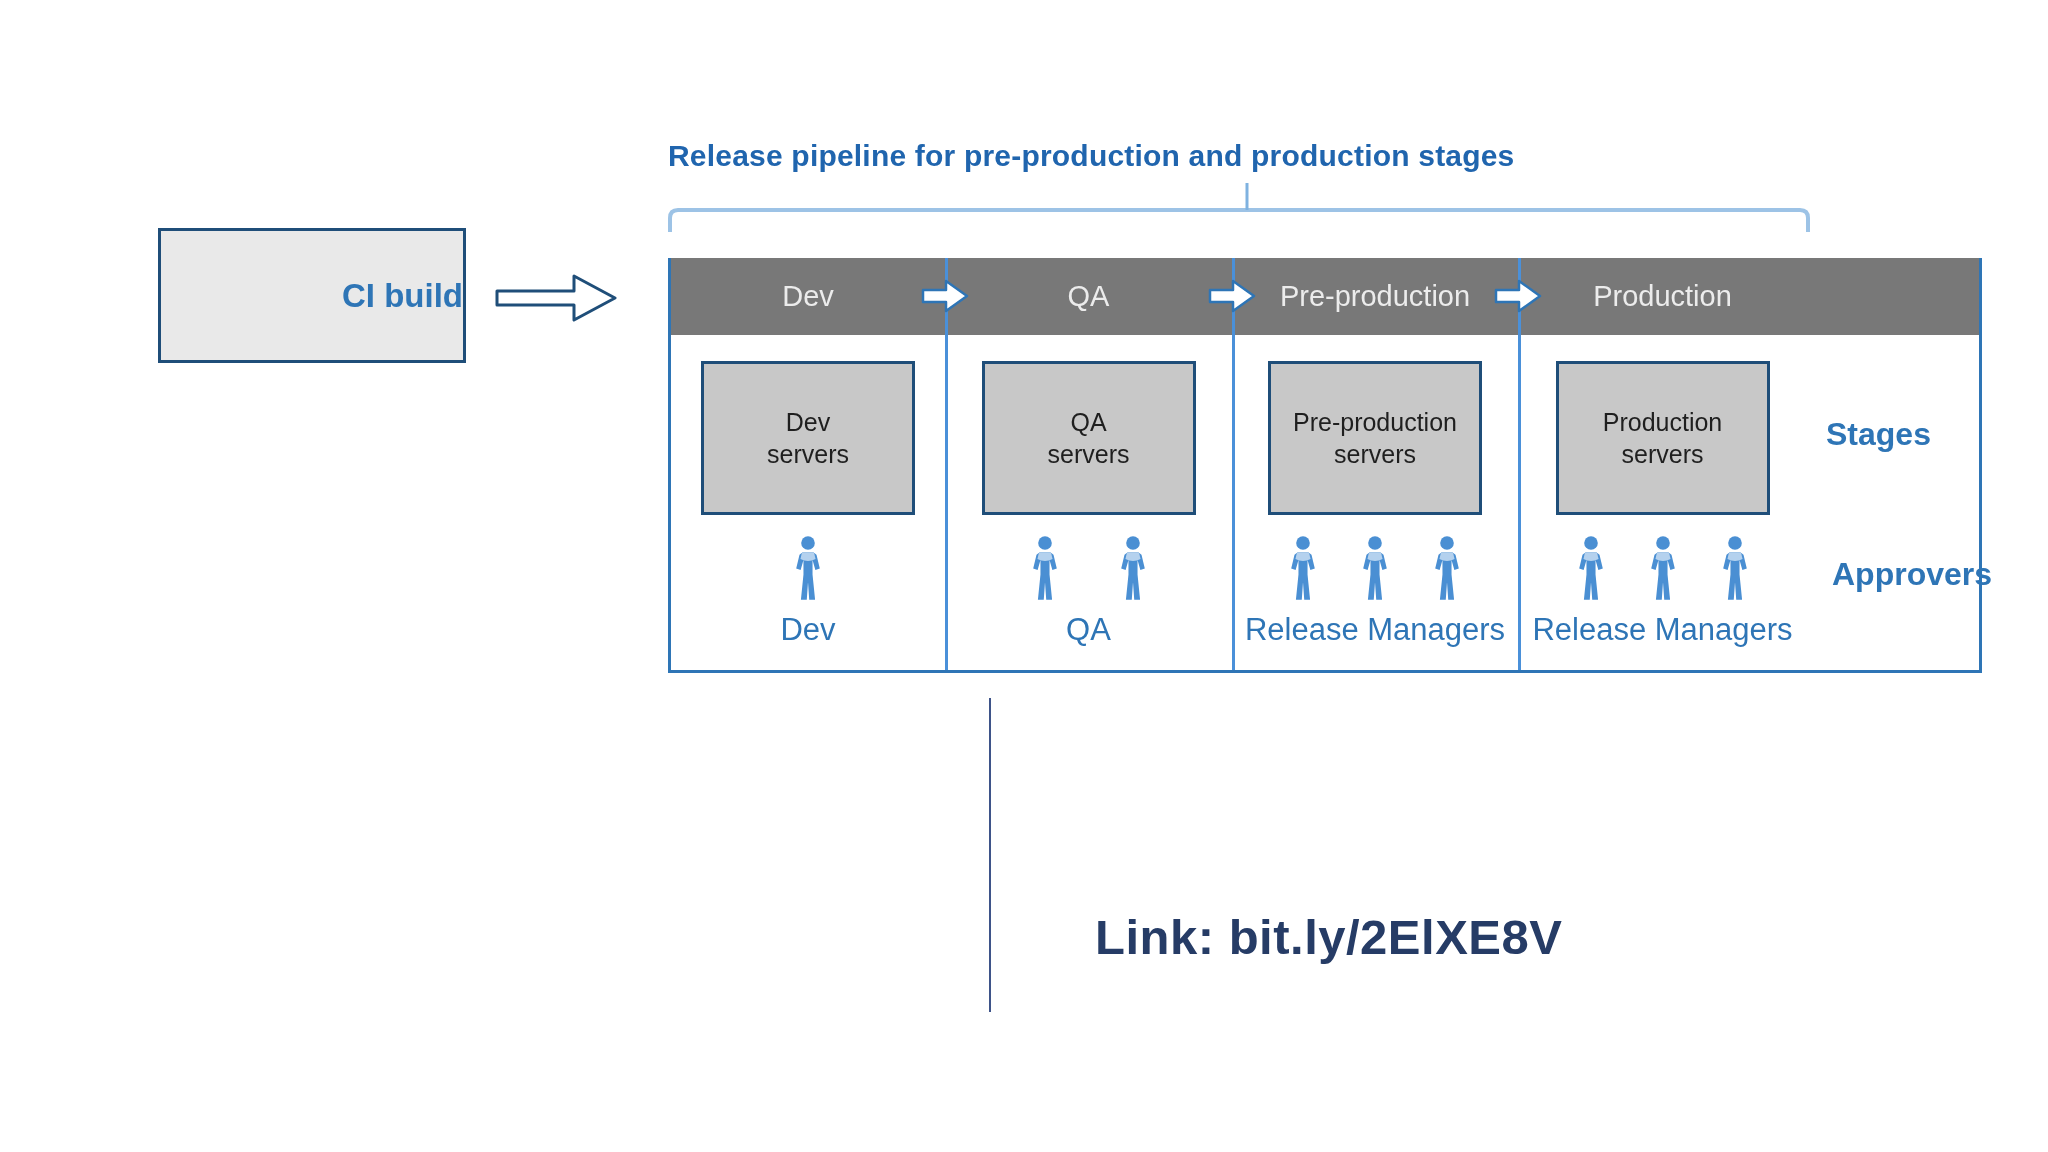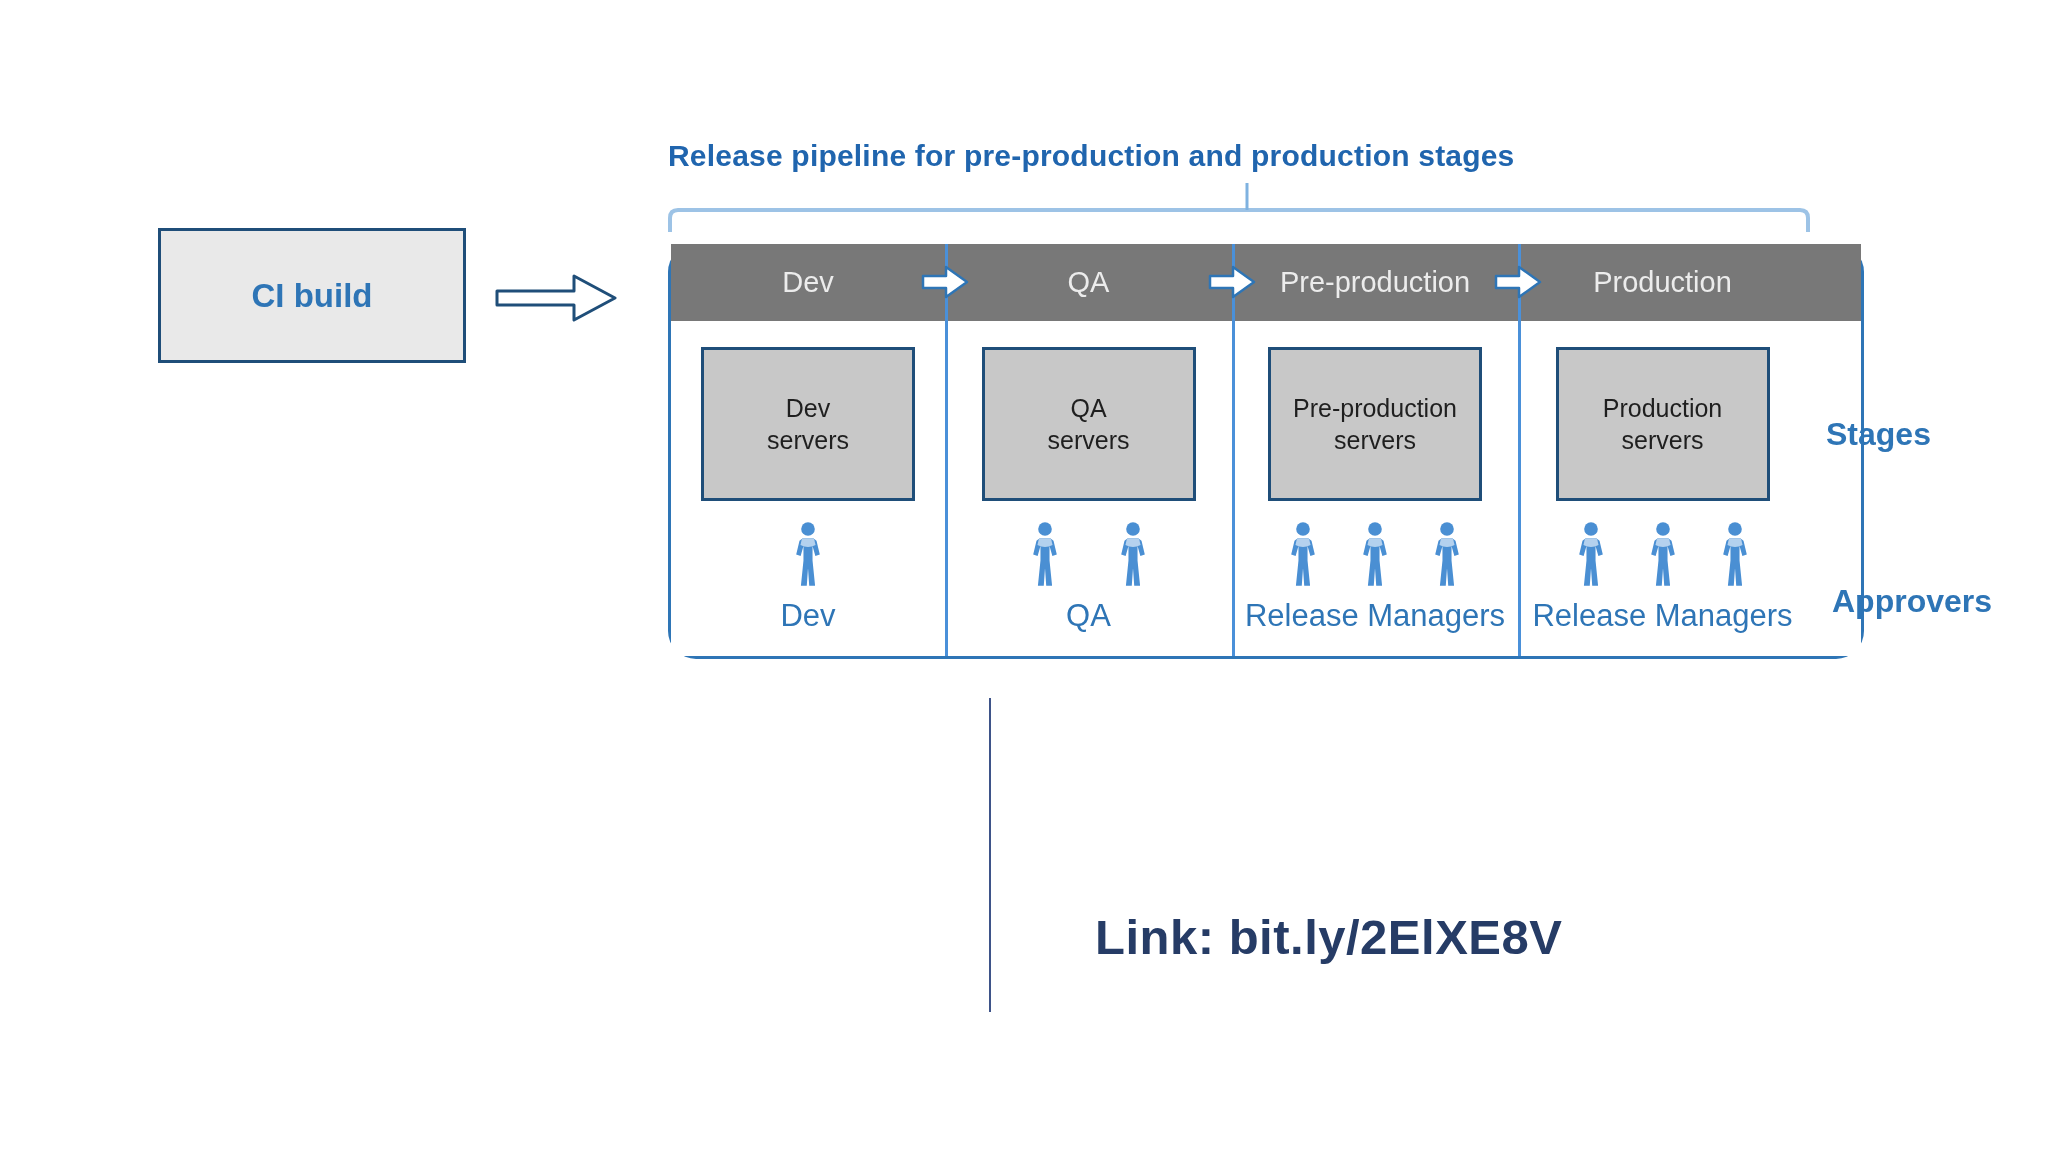--- a/index.html
+++ b/index.html
@@ -10,28 +10,28 @@
   
   #diagram-title{
     position:absolute;left:668px;top:139px;width:1142px;text-align:left;
     font-size:30px;font-weight:600;color:#2065ae;letter-spacing:0.2px;
   }
   #bracket{position:absolute;left:668px;top:178px;width:1142px;height:60px;}
   
   #ci-box{
     position:absolute;left:158px;top:228px;width:308px;height:135px;box-sizing:border-box;
     background:#e9e9e9;border:3px solid #1f4e79;
-    display:flex;align-items:center;justify-content:center;
+    display:flex;align-items:center;justify-content:flex-end;
     font-size:33px;font-weight:700;color:#2e75b6;
   }
   #flow-arrow{position:absolute;left:494px;top:269px;width:126px;height:58px;}
   
   #table{
-    position:absolute;left:668px;top:244px;width:1196px;height:415px;box-sizing:border-box;
-    border-left:3px solid #2e75b6;border-right:3px solid #2e75b6;border-bottom:3px solid #2e75b6;border-radius:28px;
+    position:absolute;left:668px;top:258px;width:1314px;height:415px;box-sizing:border-box;
+    border-left:3px solid #2e75b6;border-right:3px solid #2e75b6;border-bottom:3px solid #2e75b6;
   }
   #header{position:relative;height:77px;background:#787878;}
   #body{position:relative;height:335px;background:#ffffff;}
   .divider{position:absolute;top:0;width:3px;height:412px;background:#4a90d9;z-index:2;}
   .dv0{left:274px}.dv1{left:561px}.dv2{left:847px}
   .cb0{left:0;width:274px}.cb1{left:274px;width:287px}.cb2{left:561px;width:286px}.cb3{left:847px;width:289px}
   .stage-name{
     position:absolute;top:0;height:77px;line-height:77px;text-align:center;
     color:#ececec;font-size:29px;z-index:1;
   }
@@ -48,21 +48,21 @@
   .col.cb1 .persons{gap:54px}
   .col.cb2 .persons,.col.cb3 .persons{gap:38px}
   .person{width:34px;height:70px;display:block;}
   .approver-label{
     position:absolute;top:277px;left:0;right:0;text-align:center;
     font-size:31px;color:#2e75b6;
   }
   
   .side-label{position:absolute;font-size:32px;font-weight:600;color:#2e75b6;}
   #label-stages{left:1826px;top:416px;}
-  #label-approvers{left:1832px;top:556px;margin-top:27px;}
+  #label-approvers{left:1832px;top:556px;}
   
   #v-line{position:absolute;left:989px;top:698px;width:2px;height:314px;background:#3e5389;}
   #link-text{
     position:absolute;left:1095px;top:862px;
     font-size:49px;font-weight:700;color:#263c66;letter-spacing:0.5px;margin-top:47px;
   }
 </style>
 </head>
 <body>
 

